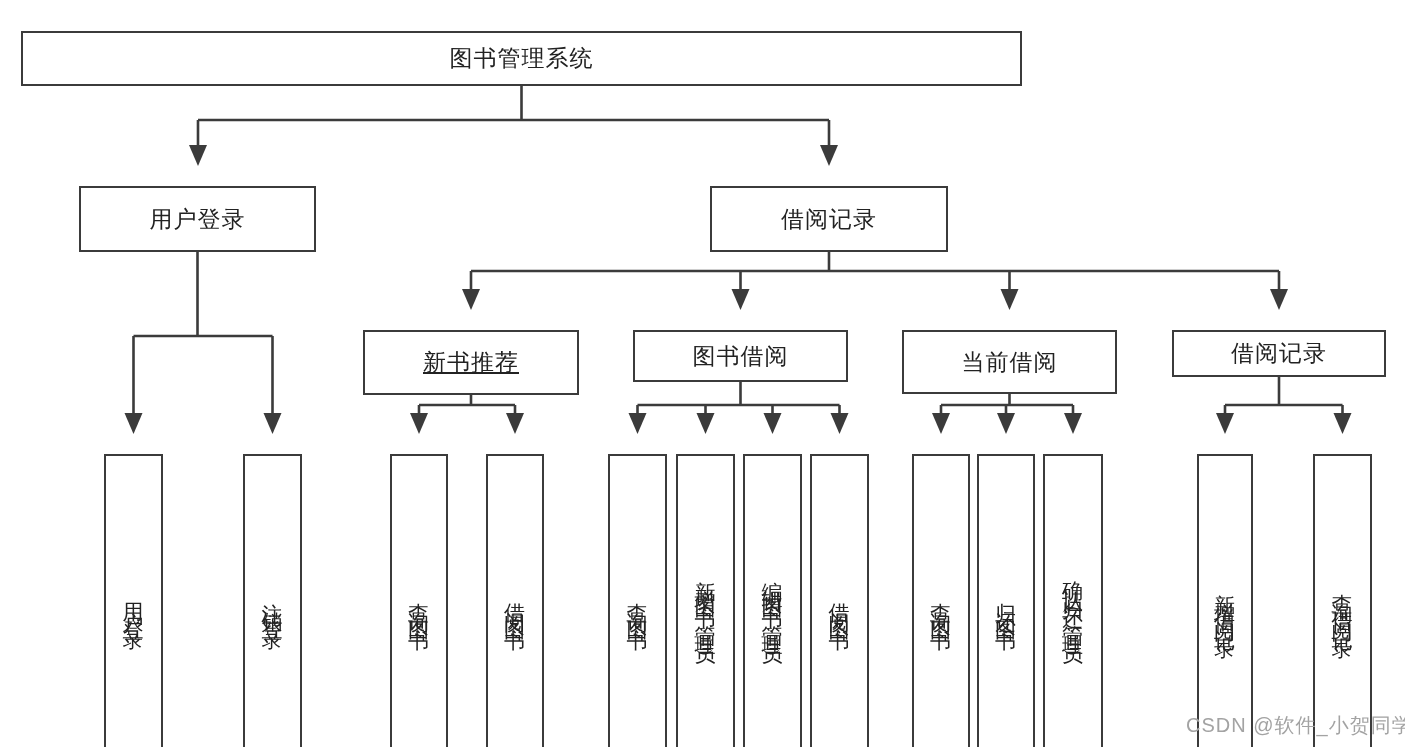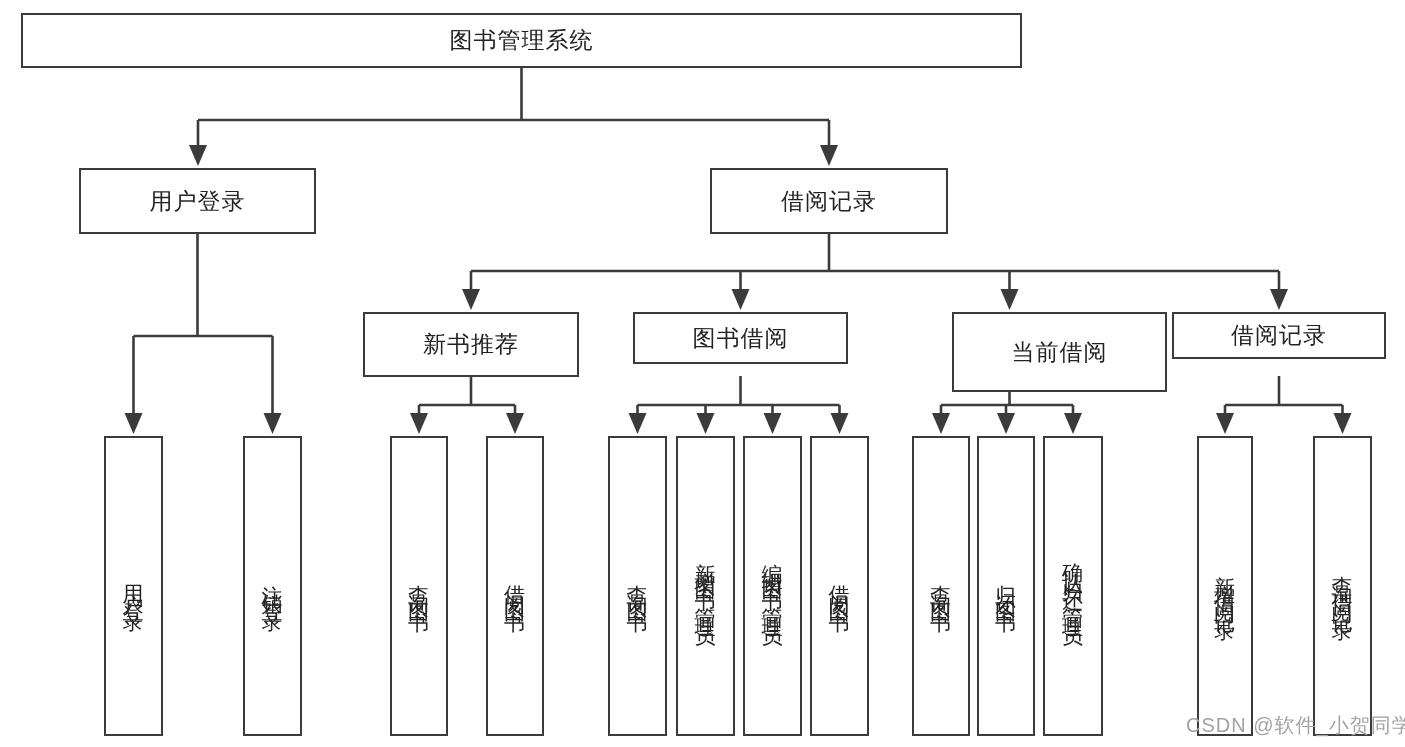--- a/index.html
+++ b/index.html
@@ -25,20 +25,21 @@
   }
   .node {
     position: absolute;
     border: 2.5px solid var(--line);
     background: var(--background);
     display: flex;
     align-items: center;
     justify-content: center;
     color: var(--text);
     z-index: 2;
+    margin-top: 18px;
   }
   .h-node {
     font-size: 23px;
     letter-spacing: 1px;
     white-space: nowrap;
   }
   .root-node { left: 21px; top: 13px; width: 1001px; height: 55px; }
   .v-node {
     top: 436px;
     height: 300px;
@@ -102,23 +103,23 @@
       <path d="M1216,413 L1234,413 L1225,434 Z"></path>
       <path d="M1333.5,413 L1351.5,413 L1342.5,434 Z"></path>
     </g>
   </svg>
 
   <div class="node h-node root-node">图书管理系统</div>
 
   <div class="node h-node" style="left:79px; top:168px; width:237px; height:66px;">用户登录</div>
   <div class="node h-node" style="left:710px; top:168px; width:238px; height:66px;">借阅记录</div>
 
-  <div class="node h-node" style="left:363px; top:312px; width:216px; height:65px;">新书推荐</div>
+  <div class="node h-node" style="left:363px; top:312px; width:216px; height:65px;text-decoration:underline;">新书推荐</div>
   <div class="node h-node" style="left:633px; top:312px; width:215px; height:52px;">图书借阅</div>
-  <div class="node h-node" style="left:952px; top:312px; width:215px; height:80px;">当前借阅</div>
+  <div class="node h-node" style="left:902px; top:312px; width:215px; height:64px;">当前借阅</div>
   <div class="node h-node" style="left:1172px; top:312px; width:214px; height:47px;">借阅记录</div>
 
   <div class="node v-node" style="left:104px; width:59px;">用户登录</div>
   <div class="node v-node" style="left:243px; width:59px;">注销登录</div>
 
   <div class="node v-node" style="left:390px; width:58px;">查询图书</div>
   <div class="node v-node" style="left:486px; width:58px;">借阅图书</div>
 
   <div class="node v-node" style="left:608px; width:59px;">查询图书</div>
   <div class="node v-node" style="left:676px; width:59px;">新增图书（管理员）</div>

